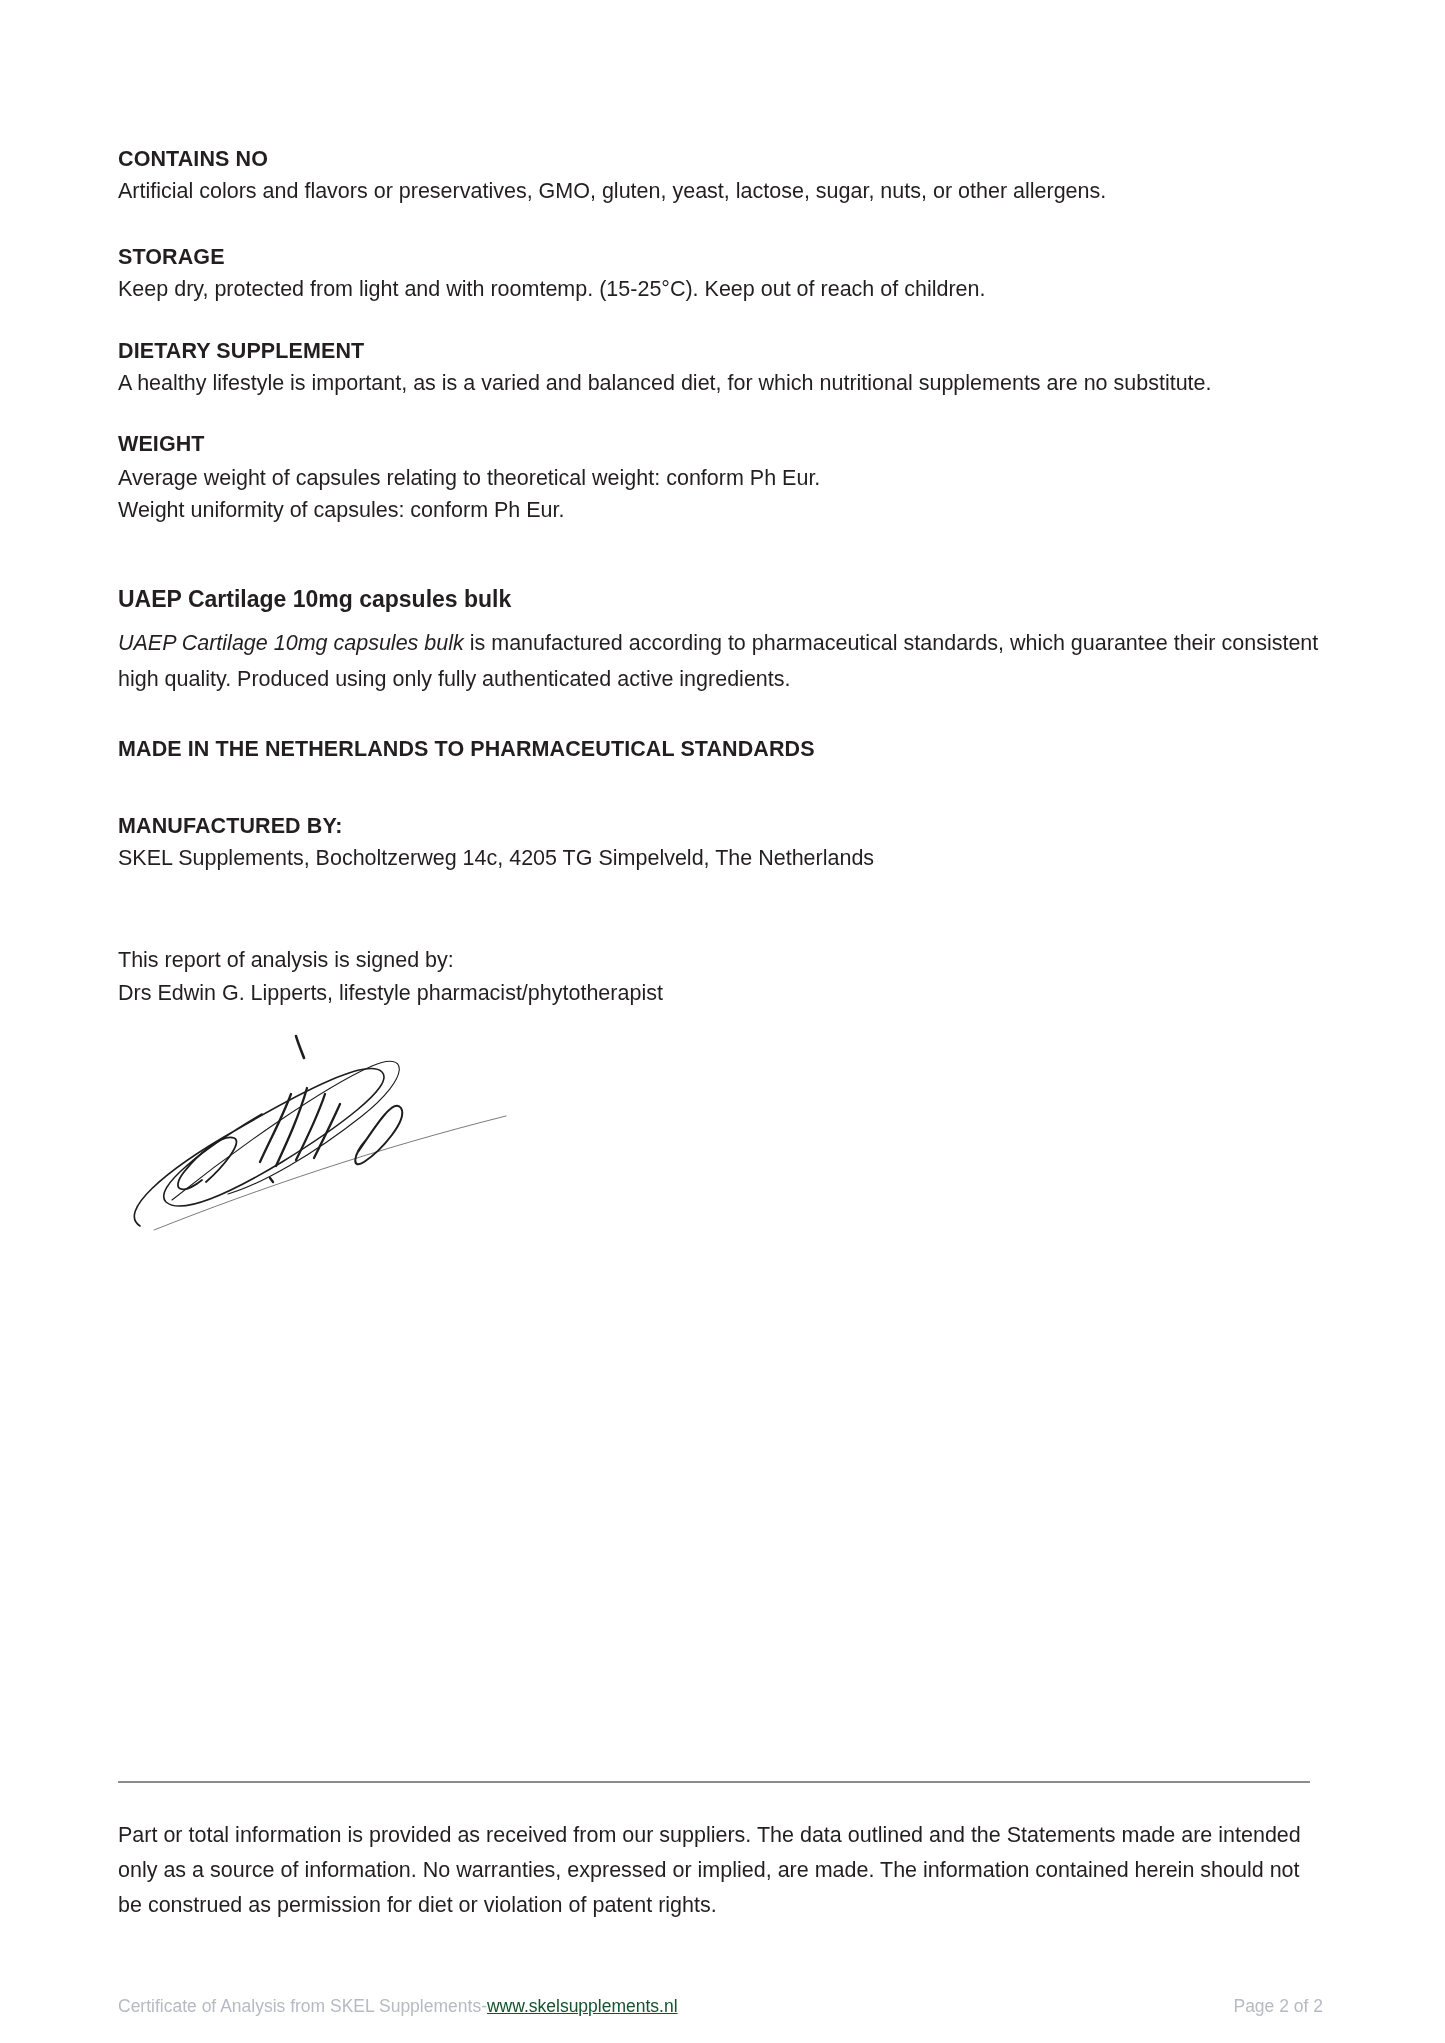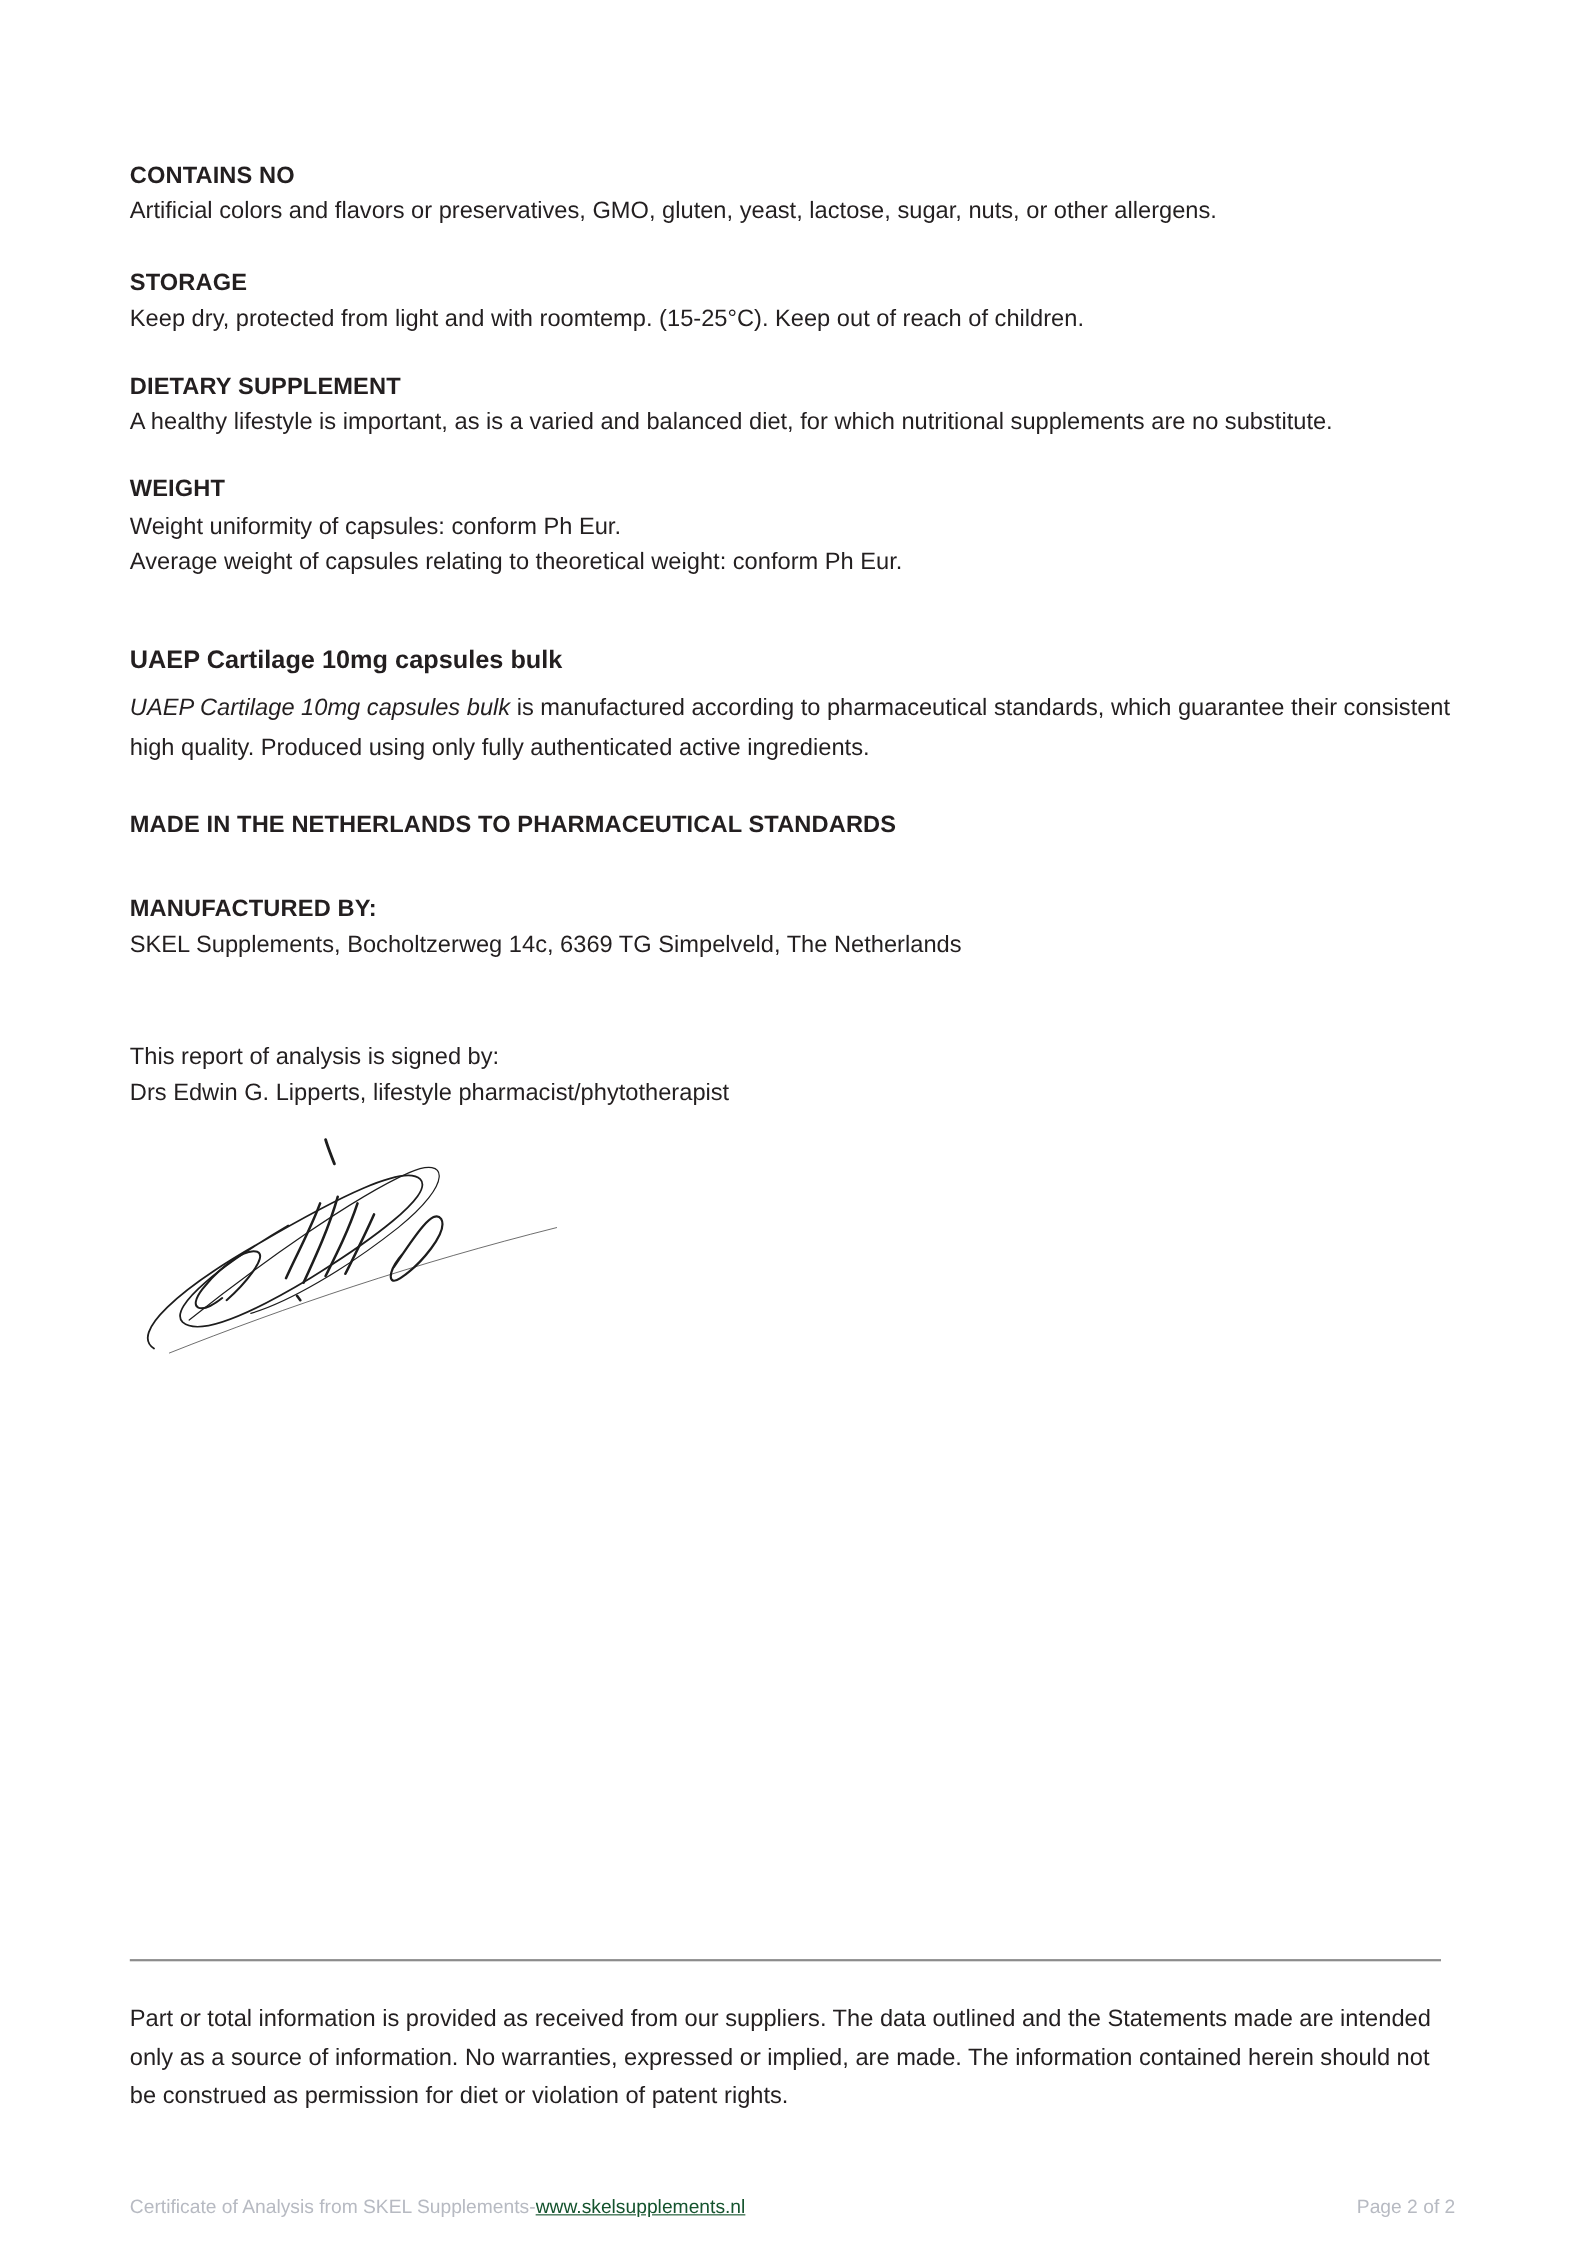--- a/index.html
+++ b/index.html
@@ -75,34 +75,34 @@
   <div class="abs b" style="top:179px">Artificial colors and flavors or preservatives, GMO, gluten, yeast, lactose, sugar, nuts, or other allergens.</div>
 
   <div class="abs h" style="top:245px">STORAGE</div>
   <div class="abs b" style="top:277px">Keep dry, protected from light and with roomtemp. (15-25°C). Keep out of reach of children.</div>
 
   <div class="abs h" style="top:339px">DIETARY SUPPLEMENT</div>
   <div class="abs b" style="top:371px">A healthy lifestyle is important, as is a varied and balanced diet, for which nutritional supplements are no substitute.</div>
 
   <div class="abs h" style="top:432px">WEIGHT</div>
   <div class="abs b b2" style="top:462px">
+    <div>Average weight of capsules relating to theoretical weight: conform Ph Eur.</div>
     <div>Weight uniformity of capsules: conform Ph Eur.</div>
-    <div>Average weight of capsules relating to theoretical weight: conform Ph Eur.</div>
   </div>
 
   <div class="abs product-h" style="top:586px">UAEP Cartilage 10mg capsules bulk</div>
   <div class="abs product-p" style="top:625px">
     <span class="it">UAEP Cartilage 10mg capsules bulk</span><span> is manufactured according to pharmaceutical standards, which guarantee their consistent</span><br>
     <span>high quality. Produced using only fully authenticated active ingredients.</span>
   </div>
 
   <div class="abs h" style="top:737px">MADE IN THE NETHERLANDS TO PHARMACEUTICAL STANDARDS</div>
 
   <div class="abs h" style="top:814px">MANUFACTURED BY:</div>
-  <div class="abs b" style="top:846px">SKEL Supplements, Bocholtzerweg 14c, 6369 TG Simpelveld, The Netherlands</div>
+  <div class="abs b" style="top:846px">SKEL Supplements, Bocholtzerweg 14c, 4205 TG Simpelveld, The Netherlands</div>
 
   <div class="abs b" style="top:948px">This report of analysis is signed by:</div>
   <div class="abs b" style="top:981px">Drs Edwin G. Lipperts, lifestyle pharmacist/phytotherapist</div>
 
   <div class="signature-box">
     <svg viewBox="0 0 400 210" xmlns="http://www.w3.org/2000/svg">
       <g fill="none" stroke="#1d1d1d" stroke-linecap="round">
 
         <path d="M186,6 C188,13 191,20 194,28" stroke-width="2.6"></path>
 

